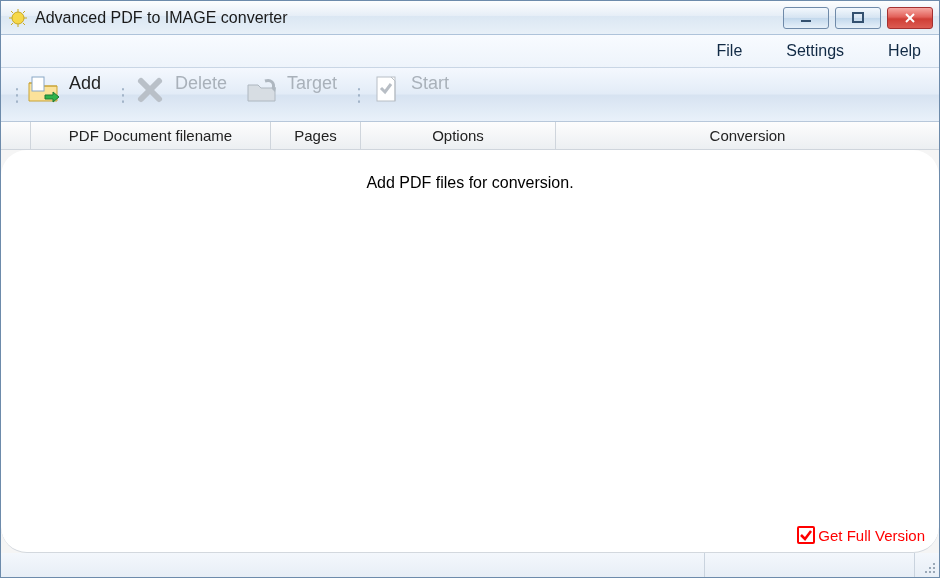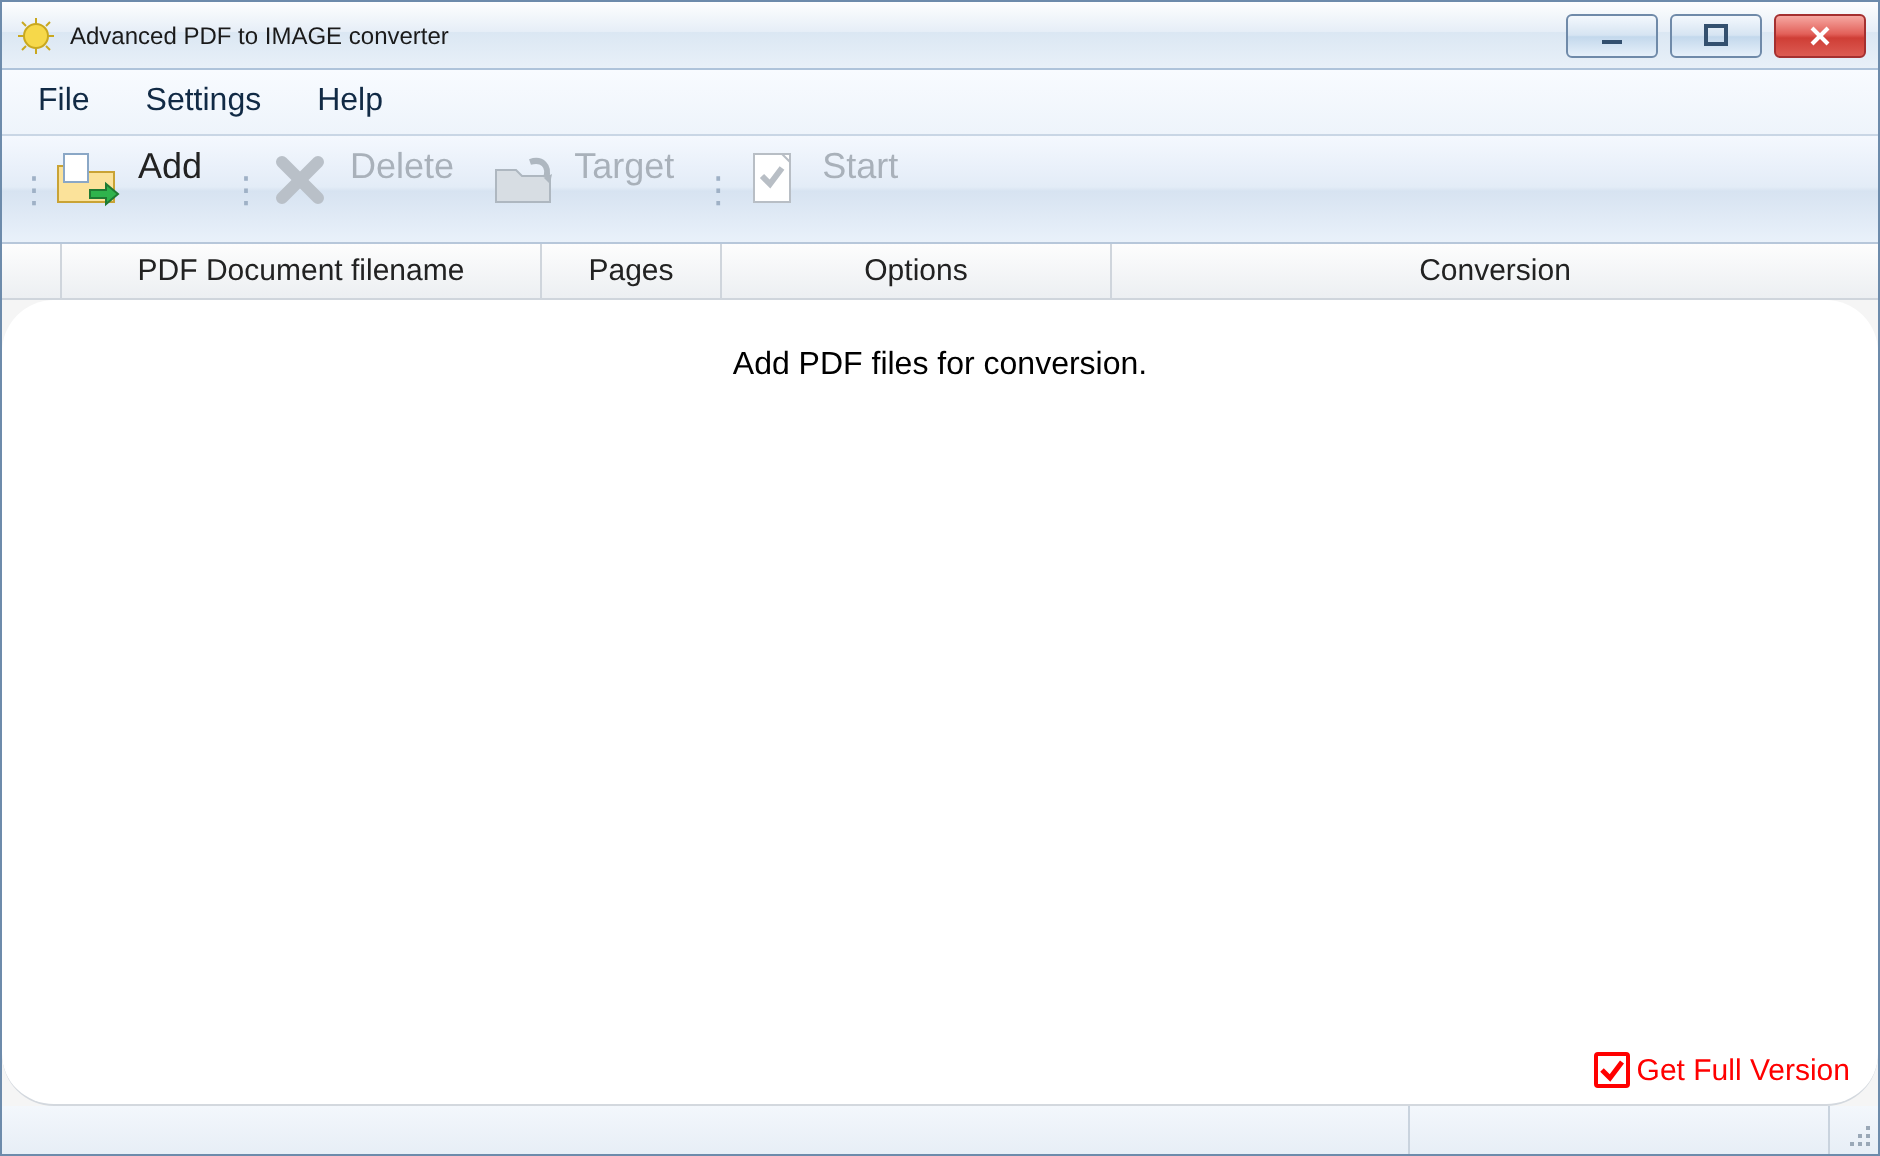--- a/index.html
+++ b/index.html
@@ -14,43 +14,43 @@
 
   
   .titlebar {
     height: 34px;
     background: linear-gradient(#fdfefe, #e6eef7 45%, #dbe7f3 46%, #e8f0f8);
     border-bottom: 1px solid #aec3da;
     display: flex; align-items: center;
     padding: 0 6px 0 8px;
   }
   .titlebar .icon { width:18px; height:18px; margin-right:8px; display:flex; align-items:center; justify-content:center; }
-  .titlebar .title { flex:1; font-size:12px; color:#1a1a1a; }
+  .titlebar .title { flex:1; font-size:16px; color:#1a1a1a; }
   .win-buttons { display:flex; gap:6px; }
   .win-btn {
     width:46px; height:22px;
     border:1px solid #6f8aa9;
     border-radius:3px;
     display:flex; align-items:center; justify-content:center;
     background: linear-gradient(#f3f8fd, #d6e4f2 48%, #c3d8ec 52%, #e6f0fa);
   }
   .win-btn.close {
     border-color:#a43030;
     background: linear-gradient(#f6a8a2, #e26059 45%, #cf3e36 55%, #dc5b52);
   }
   .win-btn svg { display:block; }
 
   
   .menubar {
     height: 30px;
     background: linear-gradient(#f8fbff, #eef4fb);
     border-bottom: 1px solid #c9d6e5;
-    display:flex; align-items:center; gap:4px;
+    display:flex; align-items:center; gap:20px;
     padding: 16px 6px;
-    font-size:16px; color:#112a45;
+    font-size:16px; color:#112a45;justify-content:flex-end;
   }
   .menu-item { padding: 3px 12px; border-radius:3px; cursor:default; }
 
   
   .toolbar {
     height: 54px;
     background: linear-gradient(#f4f8fe, #e3ecf7 48%, #d7e3f1 52%, #e9f1fa);
     border-bottom:1px solid #b7c7da;
     display:flex; align-items:center; gap:0;
     padding: 0 8px;

